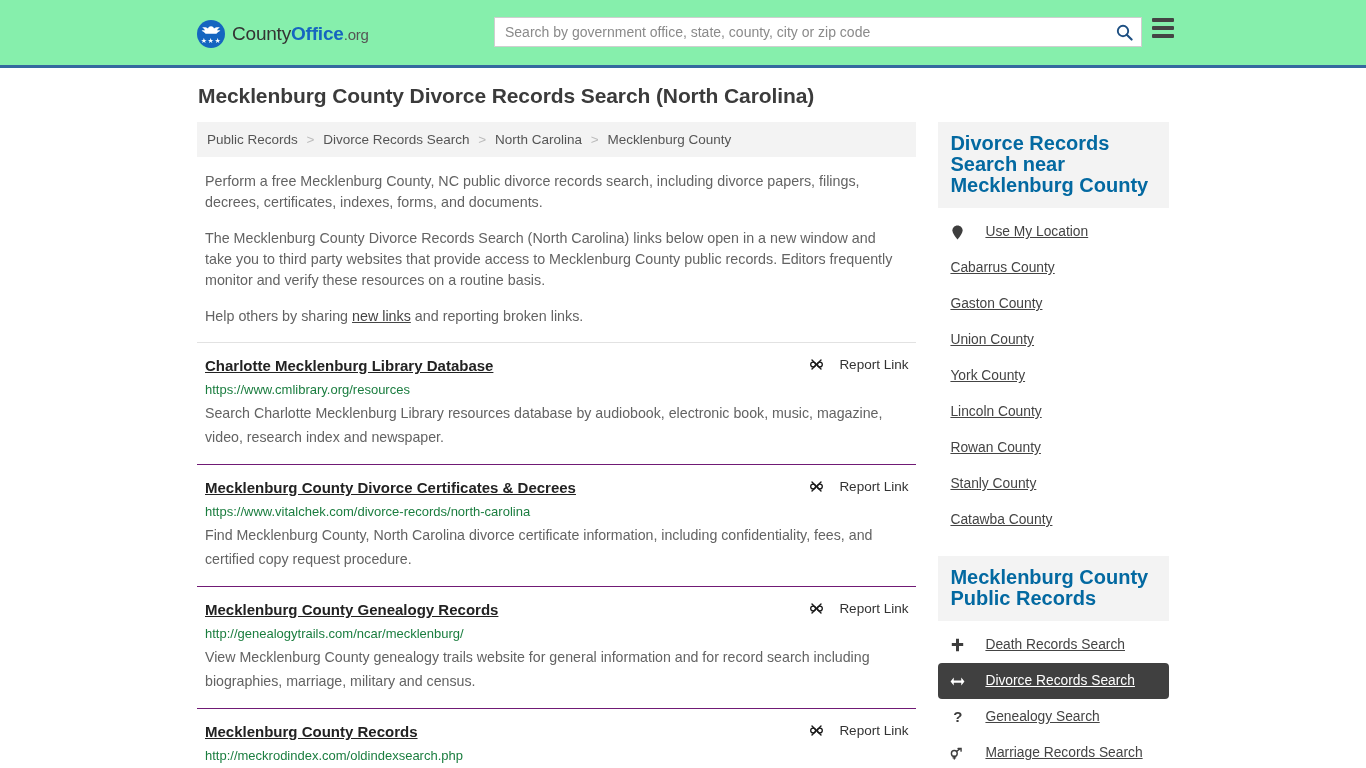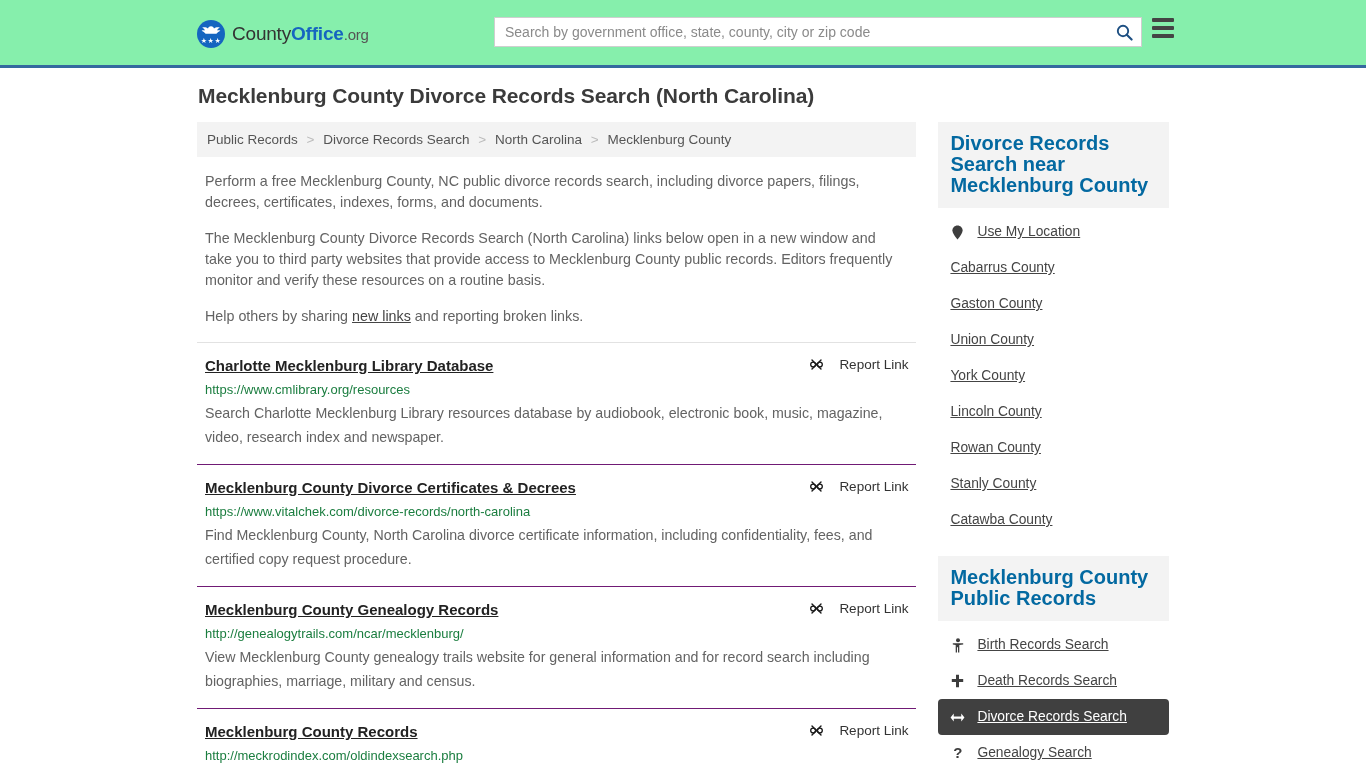--- a/index.html
+++ b/index.html
@@ -217,21 +217,21 @@
     padding: 11px 12px 12px 12px;
     font-size: 20px;
     font-weight: bold;
     color: #0369a1;
     line-height: 21px;
   }
   .side-list { padding-top: 6px; }
   .side-item {
     display: flex;
     align-items: center;
-    gap: 12px;
+    gap: 20px;
     padding: 9px 12px;
     border-radius: 4px;
     text-decoration: none;
   }
   .side-item .ic {
     width: 15px;
     flex: none;
     text-align: center;
     color: #3d3d3d;
     font-size: 14px;
@@ -418,29 +418,20 @@
             <a class="side-item no-icon" href="#">
               <span class="lbl">Catawba County</span>
             </a>
           </div>
         </div>
 
         <div class="side-card">
           <div class="side-head">Mecklenburg County Public Records</div>
           <div class="side-list">
 
-            <a class="side-item" href="#">
-              <span class="ic">
-                <svg width="12" height="15" viewBox="0 0 12 15">
-                  <circle cx="6" cy="2.2" r="2" fill="#3d3d3d"></circle>
-                  <path d="M0.8 5.2 L11.2 5.2 L11.2 6.6 L7.3 6.9 L7.3 14.6 L6 14.6 L6 9.3 L5 9.3 L5 14.6 L3.7 14.6 L3.7 6.9 L0.8 6.6 Z" fill="#3d3d3d"></path>
-                </svg>
-              </span>
-              <span class="lbl">Birth Records Search</span>
-            </a>
 
             <a class="side-item" href="#">
               <span class="ic">
                 <svg width="13" height="14" viewBox="0 0 13 14">
                   <path d="M5 0.8 L8 0.8 L8 5 L12.2 5 L12.2 8 L8 8 L8 13.2 L5 13.2 L5 8 L0.8 8 L0.8 5 L5 5 Z" fill="#3d3d3d"></path>
                 </svg>
               </span>
               <span class="lbl">Death Records Search</span>
             </a>
 

